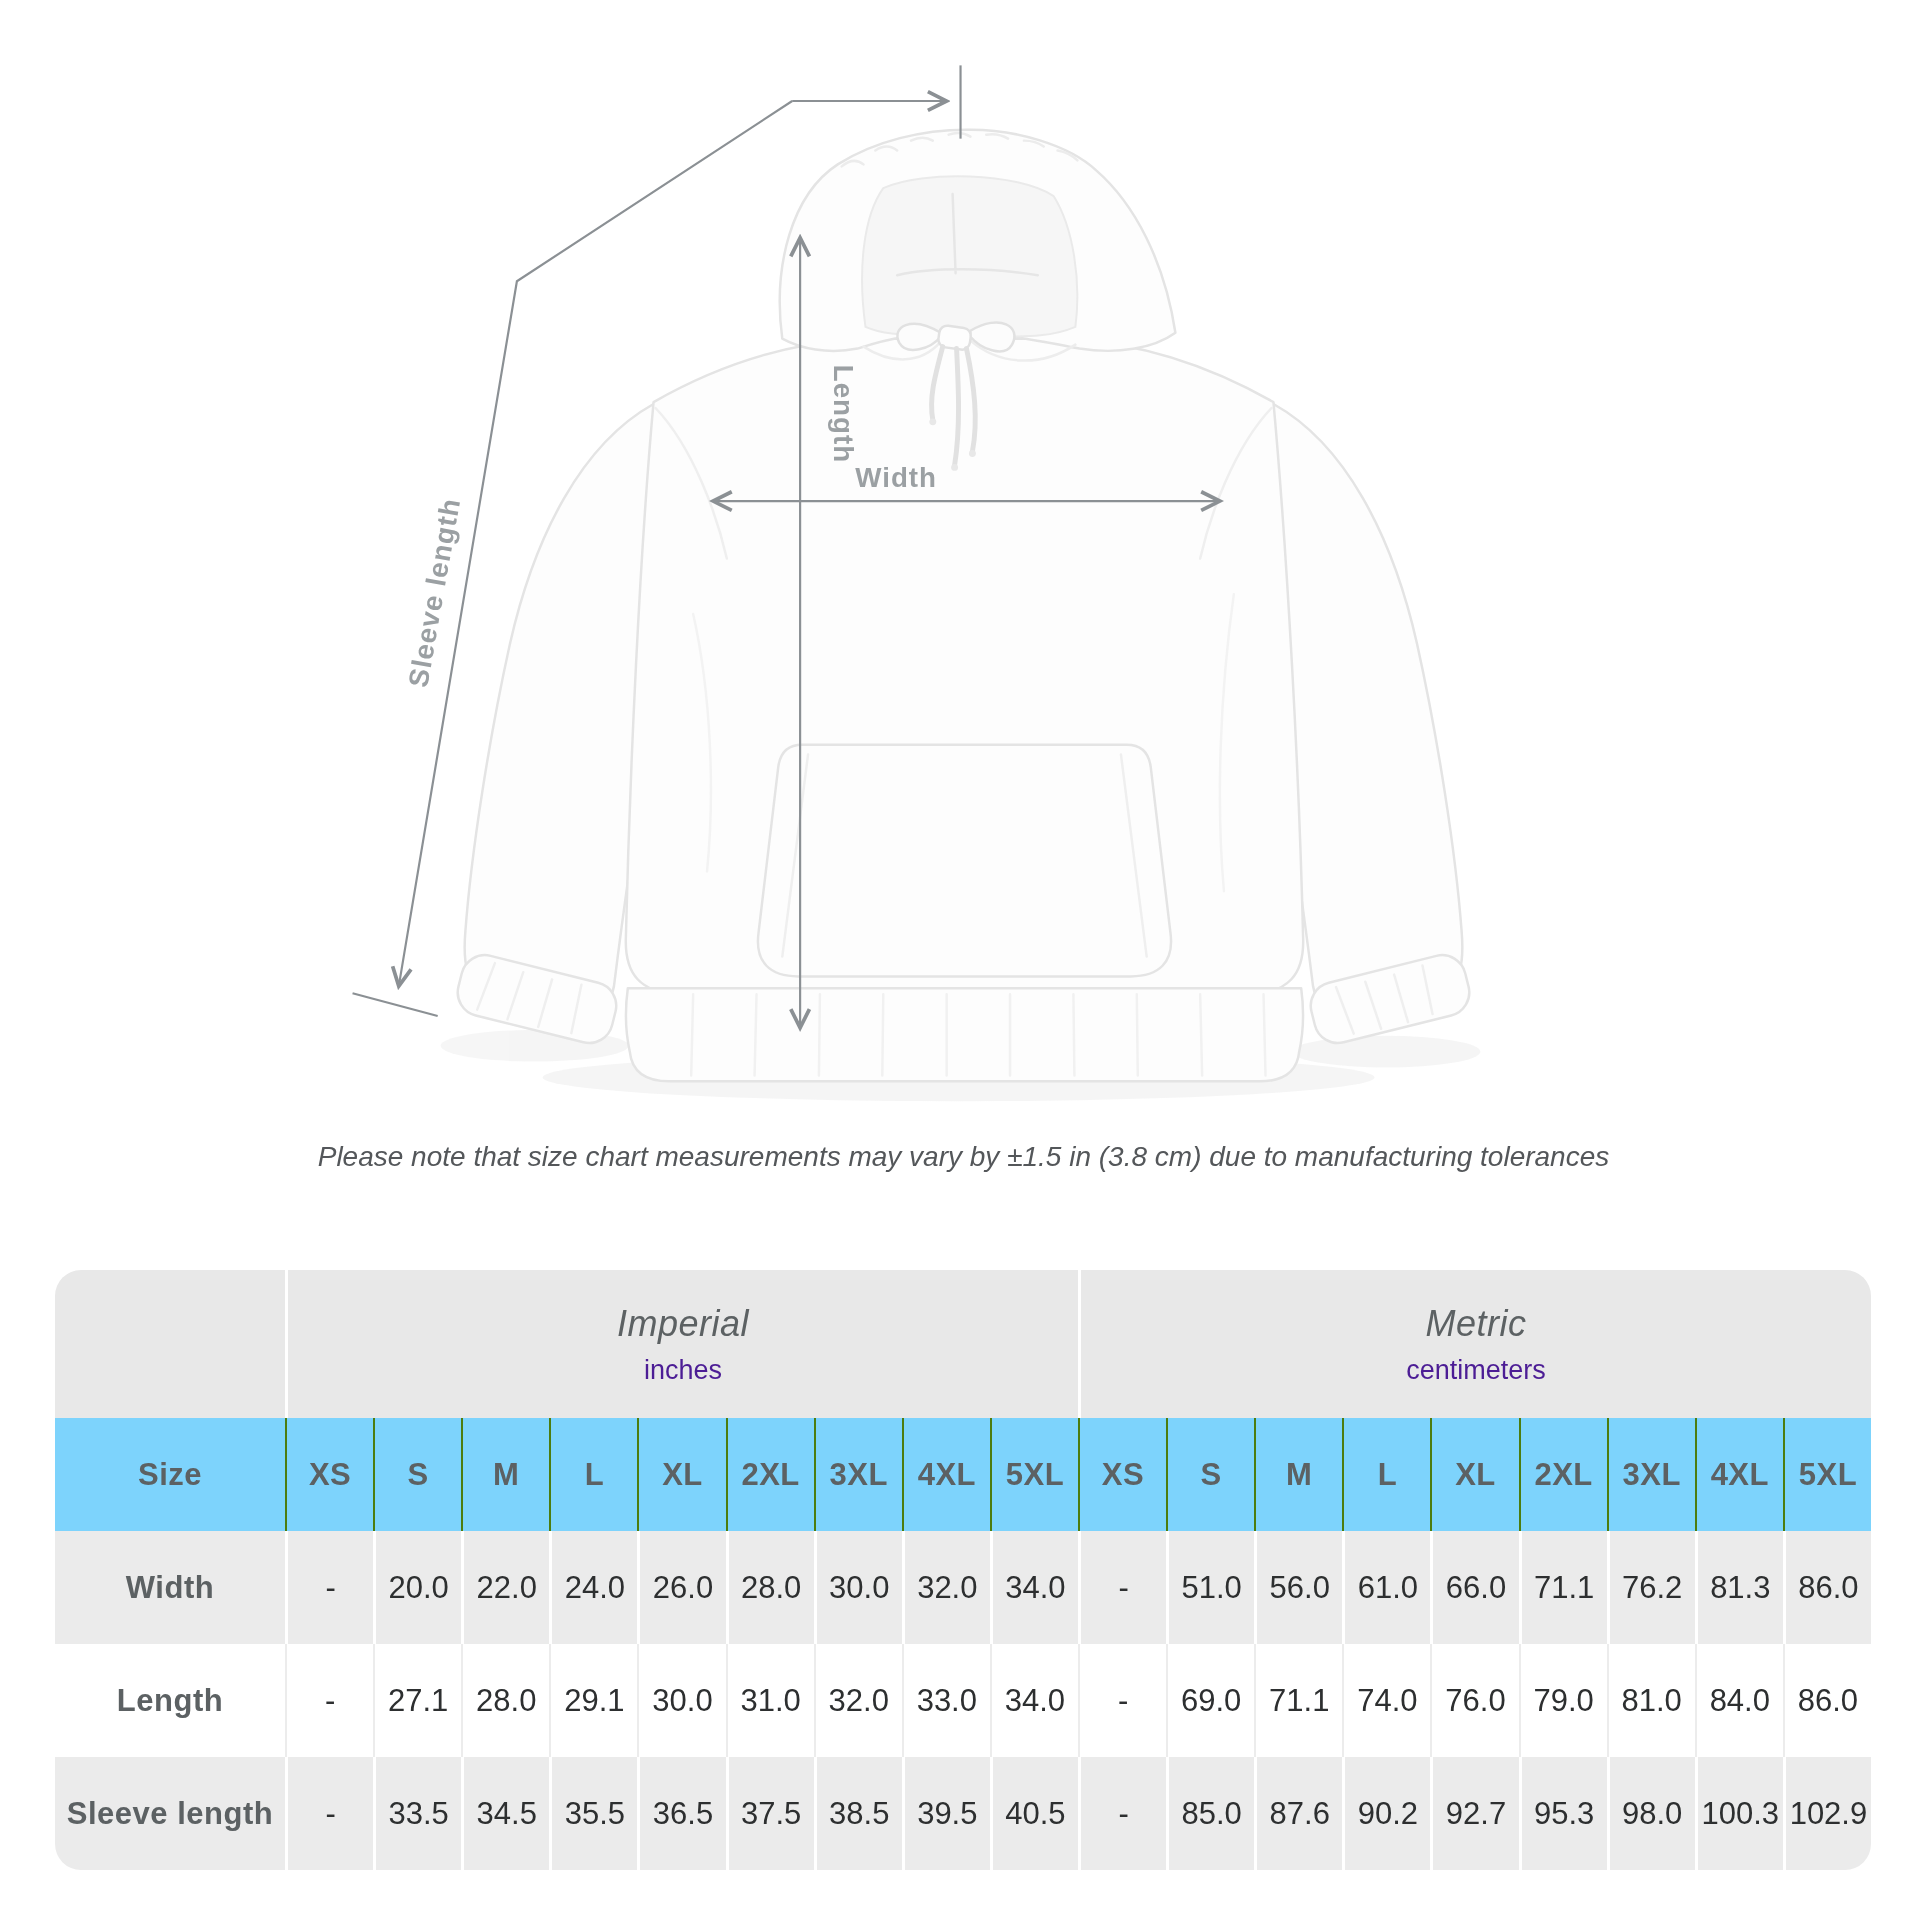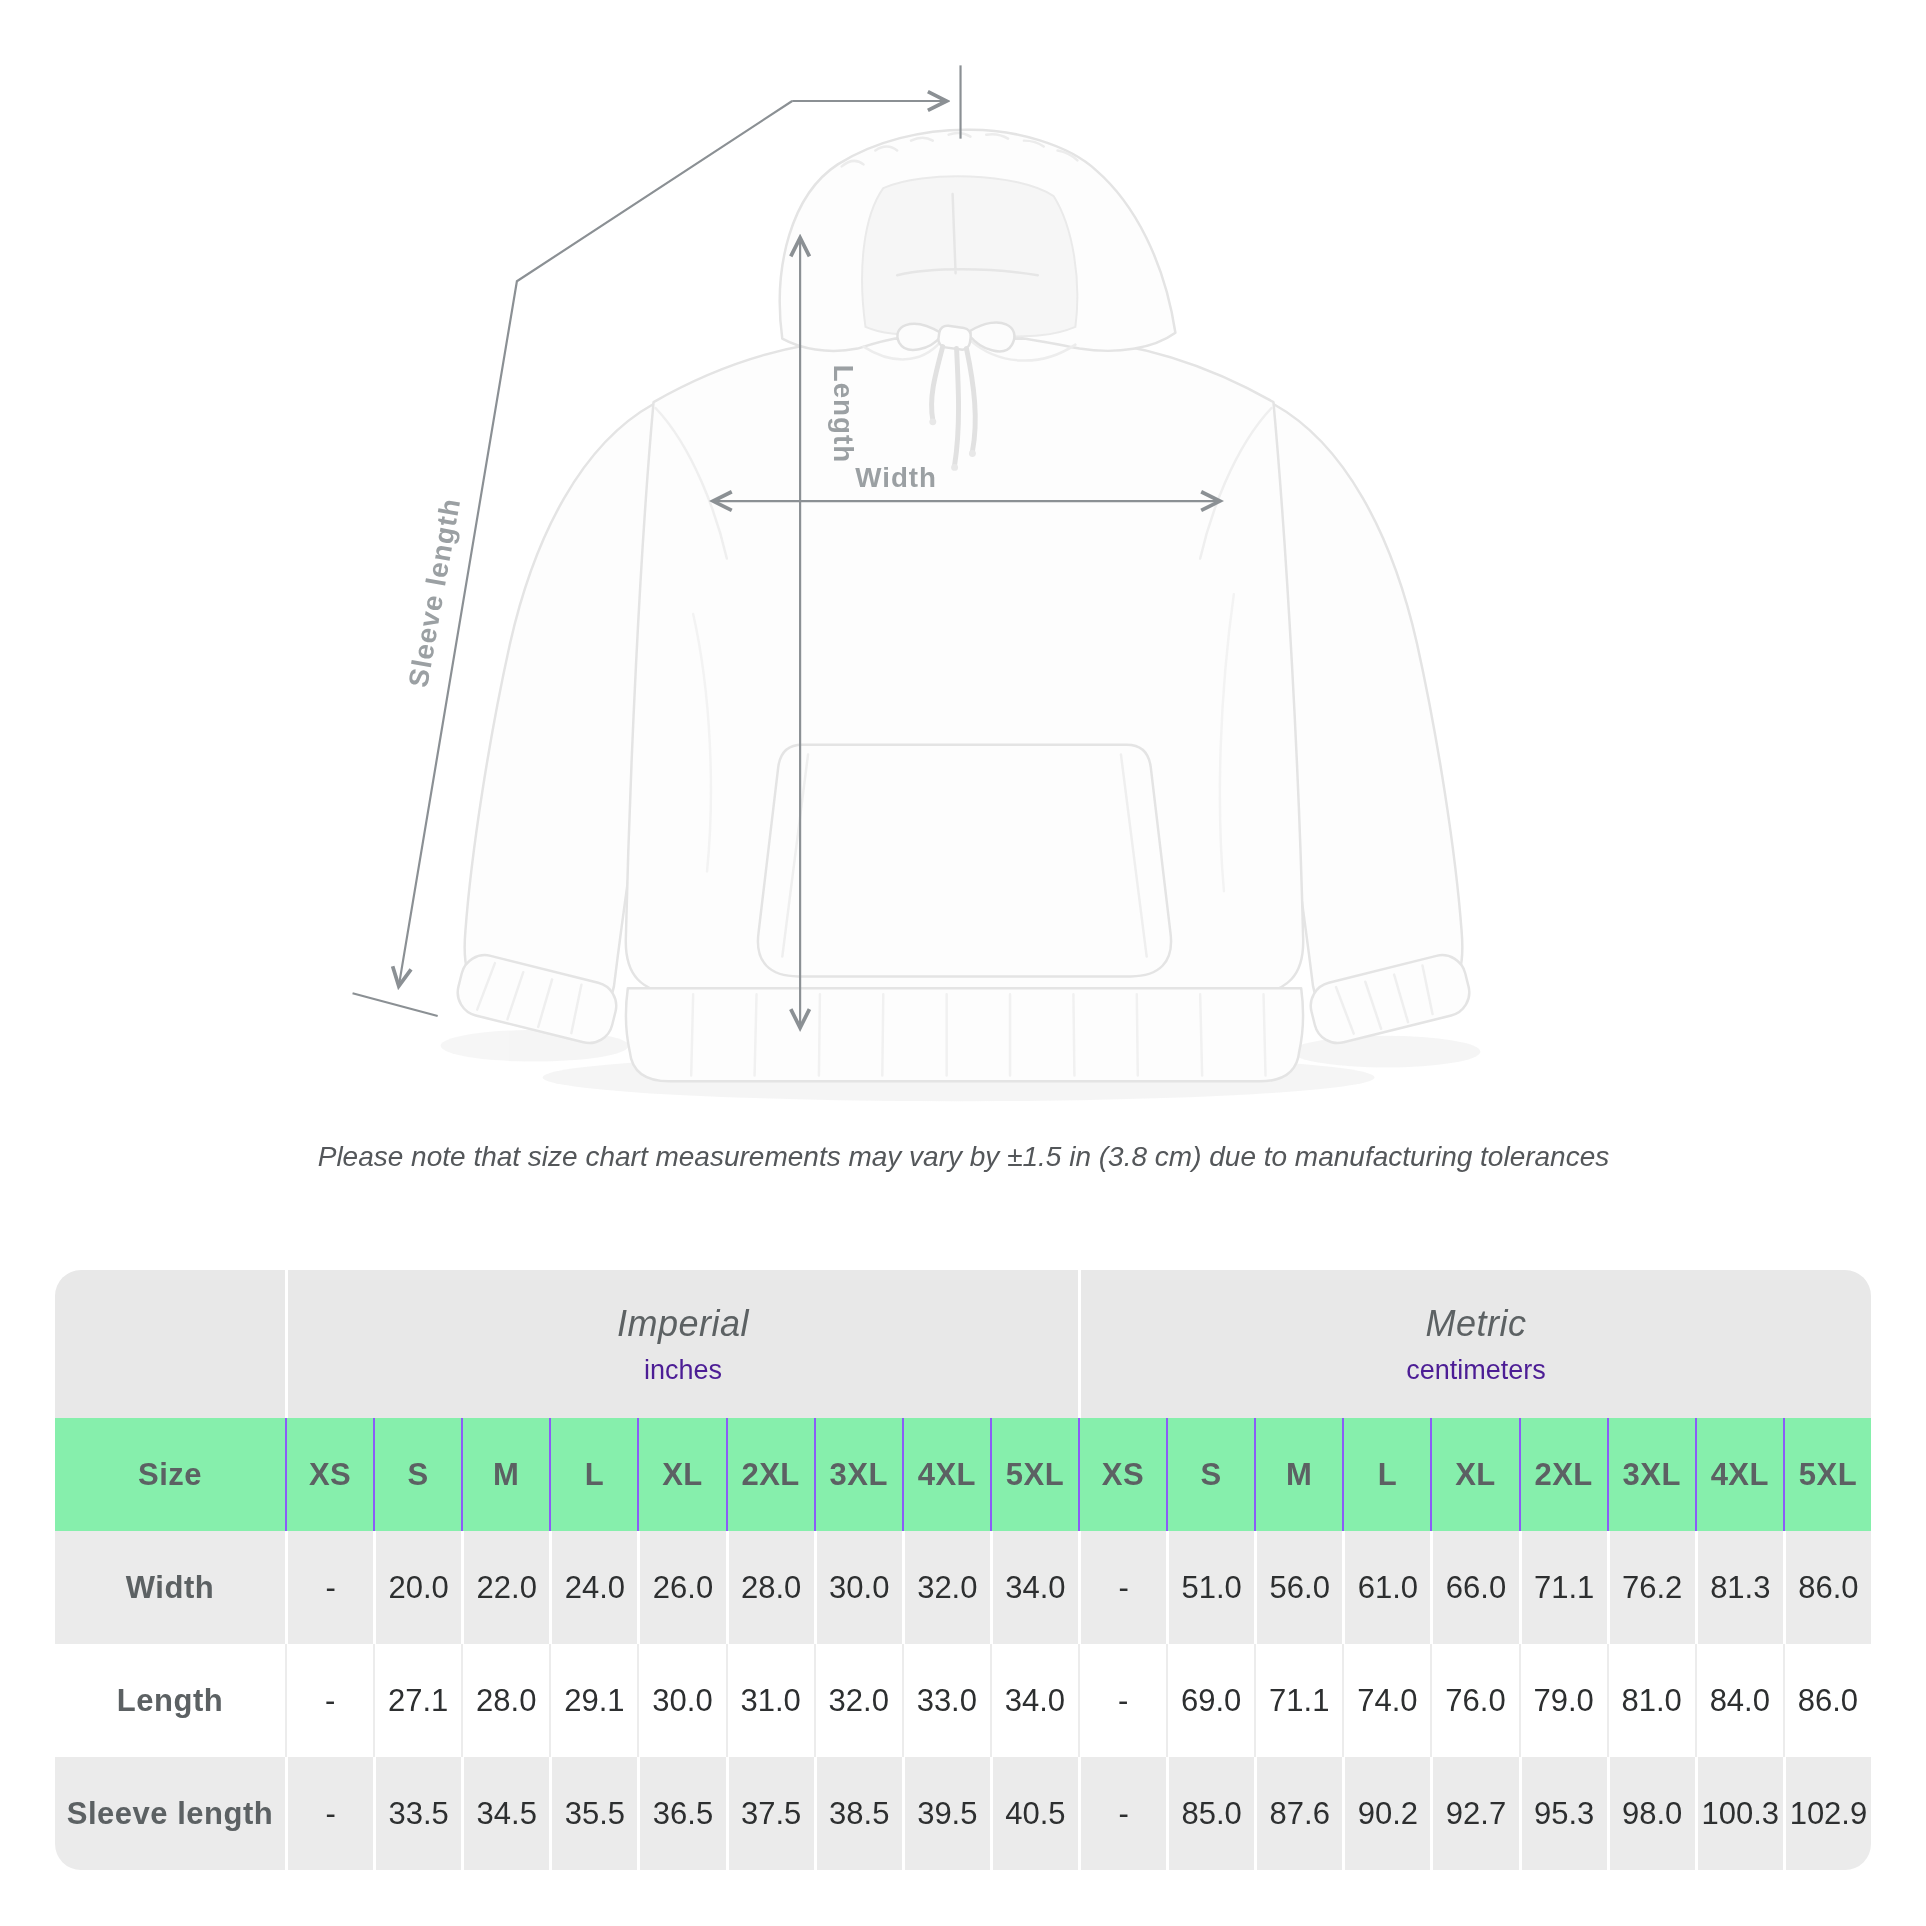--- a/index.html
+++ b/index.html
@@ -24,22 +24,22 @@
   col.c-label{width:230px;}
   th,td{padding:0;text-align:center;vertical-align:middle;}
 
   tr.units-row th{height:148px;background:#e8e8e8;}
   th.corner{border-top-left-radius:26px;}
   th.group{border-left:3px solid #ffffff;}
   th.g-met{border-top-right-radius:26px;}
   .g-big{font-size:36px;font-weight:normal;font-style:italic;color:#5c6163;letter-spacing:0.5px;}
   .g-small{margin-top:10px;font-size:27px;font-weight:normal;color:#4c1d95;}
 
-  tr.size-row th{height:113px;background:#86efac;font-size:31px;font-weight:bold;color:#5c6163;letter-spacing:0.5px;}
-  tr.size-row th + th{border-left:2px solid #8b5cf6;}
+  tr.size-row th{height:113px;background:#7dd3fc;font-size:31px;font-weight:bold;color:#5c6163;letter-spacing:0.5px;}
+  tr.size-row th + th{border-left:2px solid #4d7c0f;}
 
   tbody tr{height:113px;}
   tbody th{font-size:31px;font-weight:bold;color:#5c6163;letter-spacing:0.5px;}
   tbody td{font-size:31px;color:#2d2f30;}
   tbody tr:nth-child(odd){background:#ebebeb;}
   tbody tr:nth-child(odd) td{border-left:3px solid #ffffff;}
   tbody tr:nth-child(even) td{border-left:2px solid #ececec;}
   tbody tr:last-child th{border-bottom-left-radius:26px;}
   tbody tr:last-child td:last-child{border-bottom-right-radius:26px;}
 </style>

